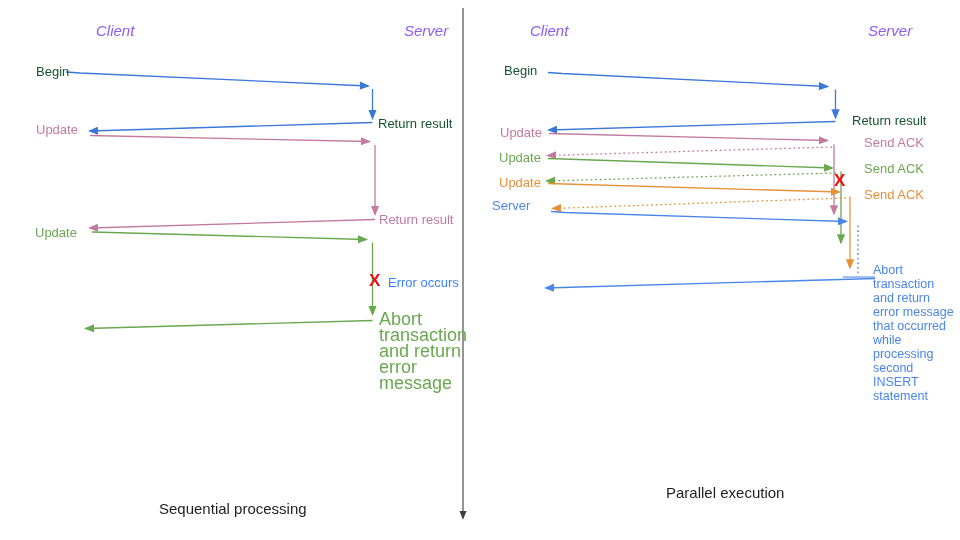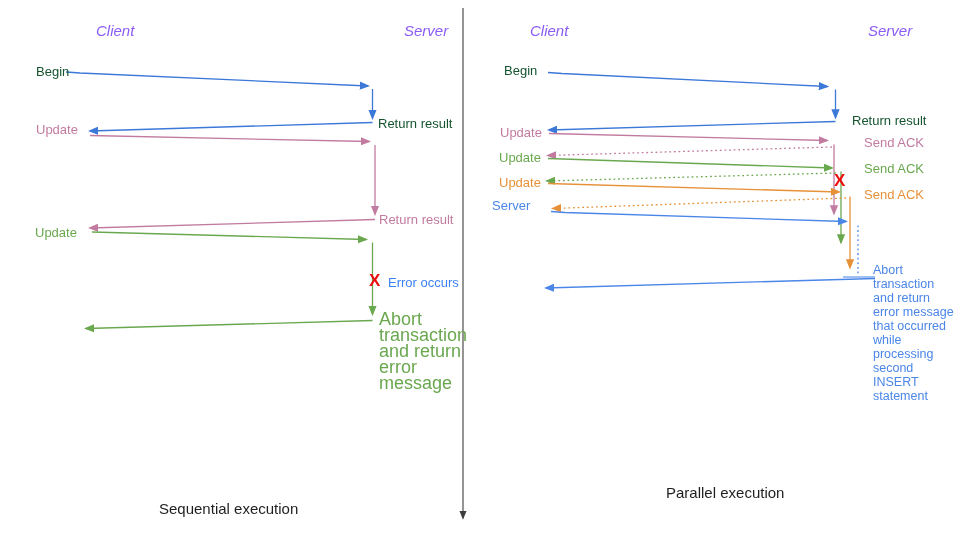--- a/index.html
+++ b/index.html
@@ -96,21 +96,21 @@
   <div class="label blue" style="left:36px;  top:64px;">Begin</div>
   <div class="label blue" style="left:378px; top:116px;">Return result</div>
   <div class="label pink" style="left:36px;  top:122px;">Update</div>
   <div class="label pink" style="left:379px; top:212px;">Return result</div>
   <div class="label green" style="left:35px;  top:225px;">Update</div>
 
   <div class="xmark" style="left:369px; top:272px;">X</div>
   <div class="label red" style="left:388px; top:275px;">Error occurs</div>
   <div class="label green wrap abortL" style="left:379px; top:311px;">Abort transaction and return error message</div>
 
-  <div class="label caption" style="left:159px; top:501px;">Sequential execution</div>
+  <div class="label caption" style="left:159px; top:501px;">Sequential processing</div>
 
   <div class="label hdr" style="left:482px; top:23px;">Client</div>
   <div class="label hdr" style="left:820px; top:23px;">Server</div>
 
   <div class="label blue" style="left:504px; top:63px;">Begin</div>
   <div class="label blue" style="left:852px; top:113px;">Return result</div>
   <div class="label pink" style="left:500px; top:125px;">Update</div>
   <div class="label pink" style="left:864px; top:135px;">Send ACK</div>
   <div class="label green" style="left:499px; top:150px;">Update</div>
   <div class="label green" style="left:864px; top:161px;">Send ACK</div>

